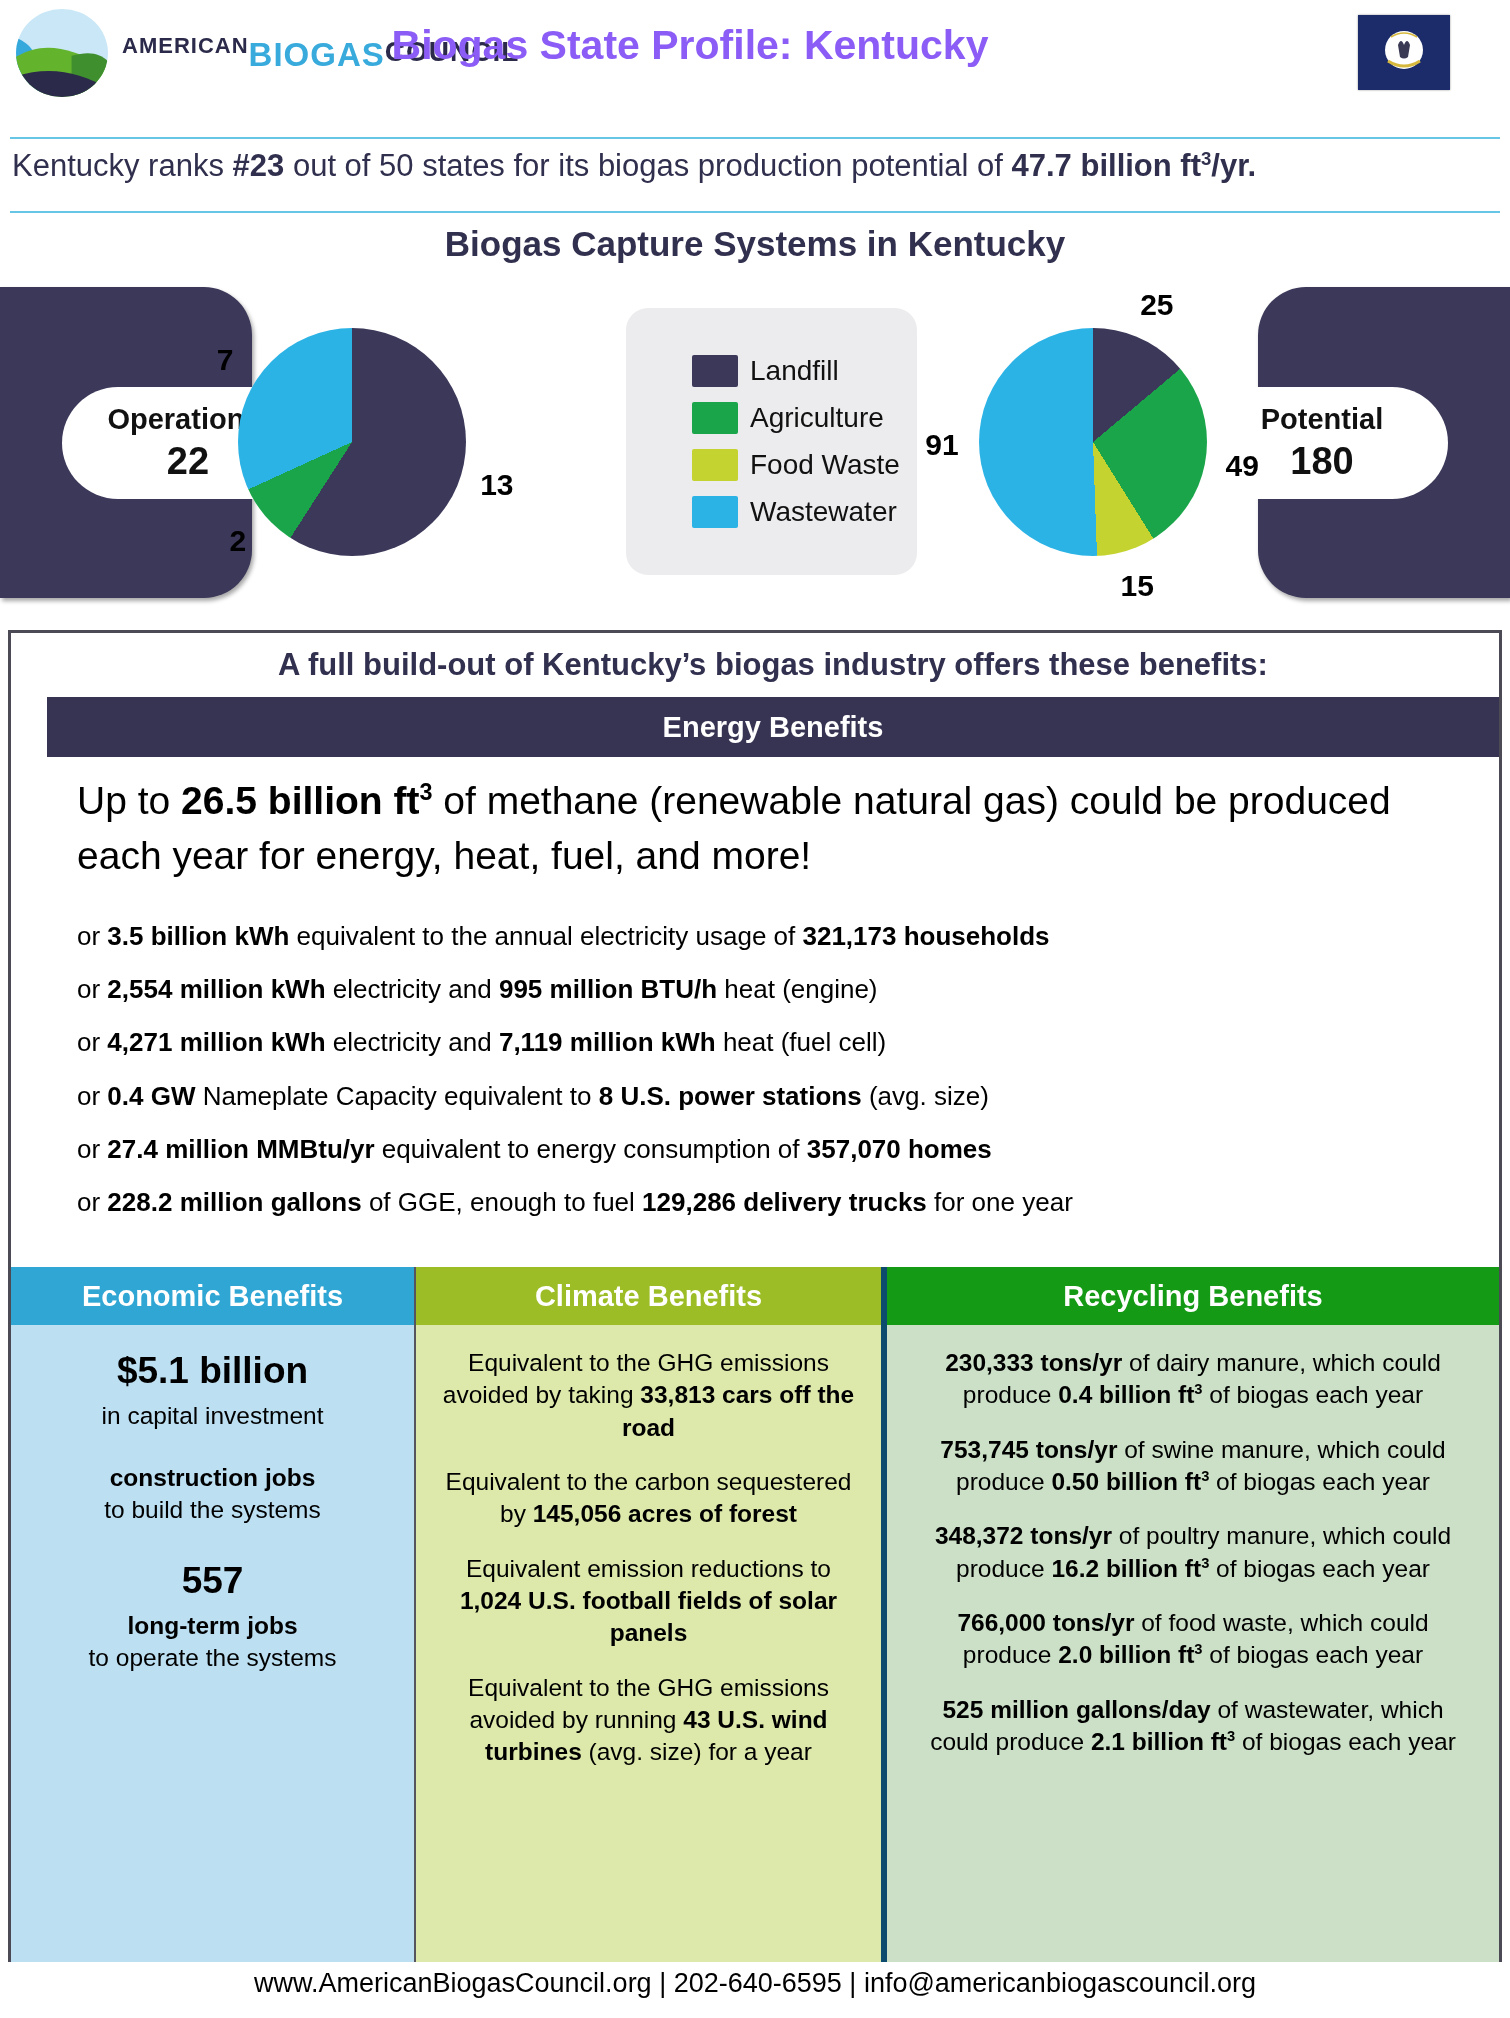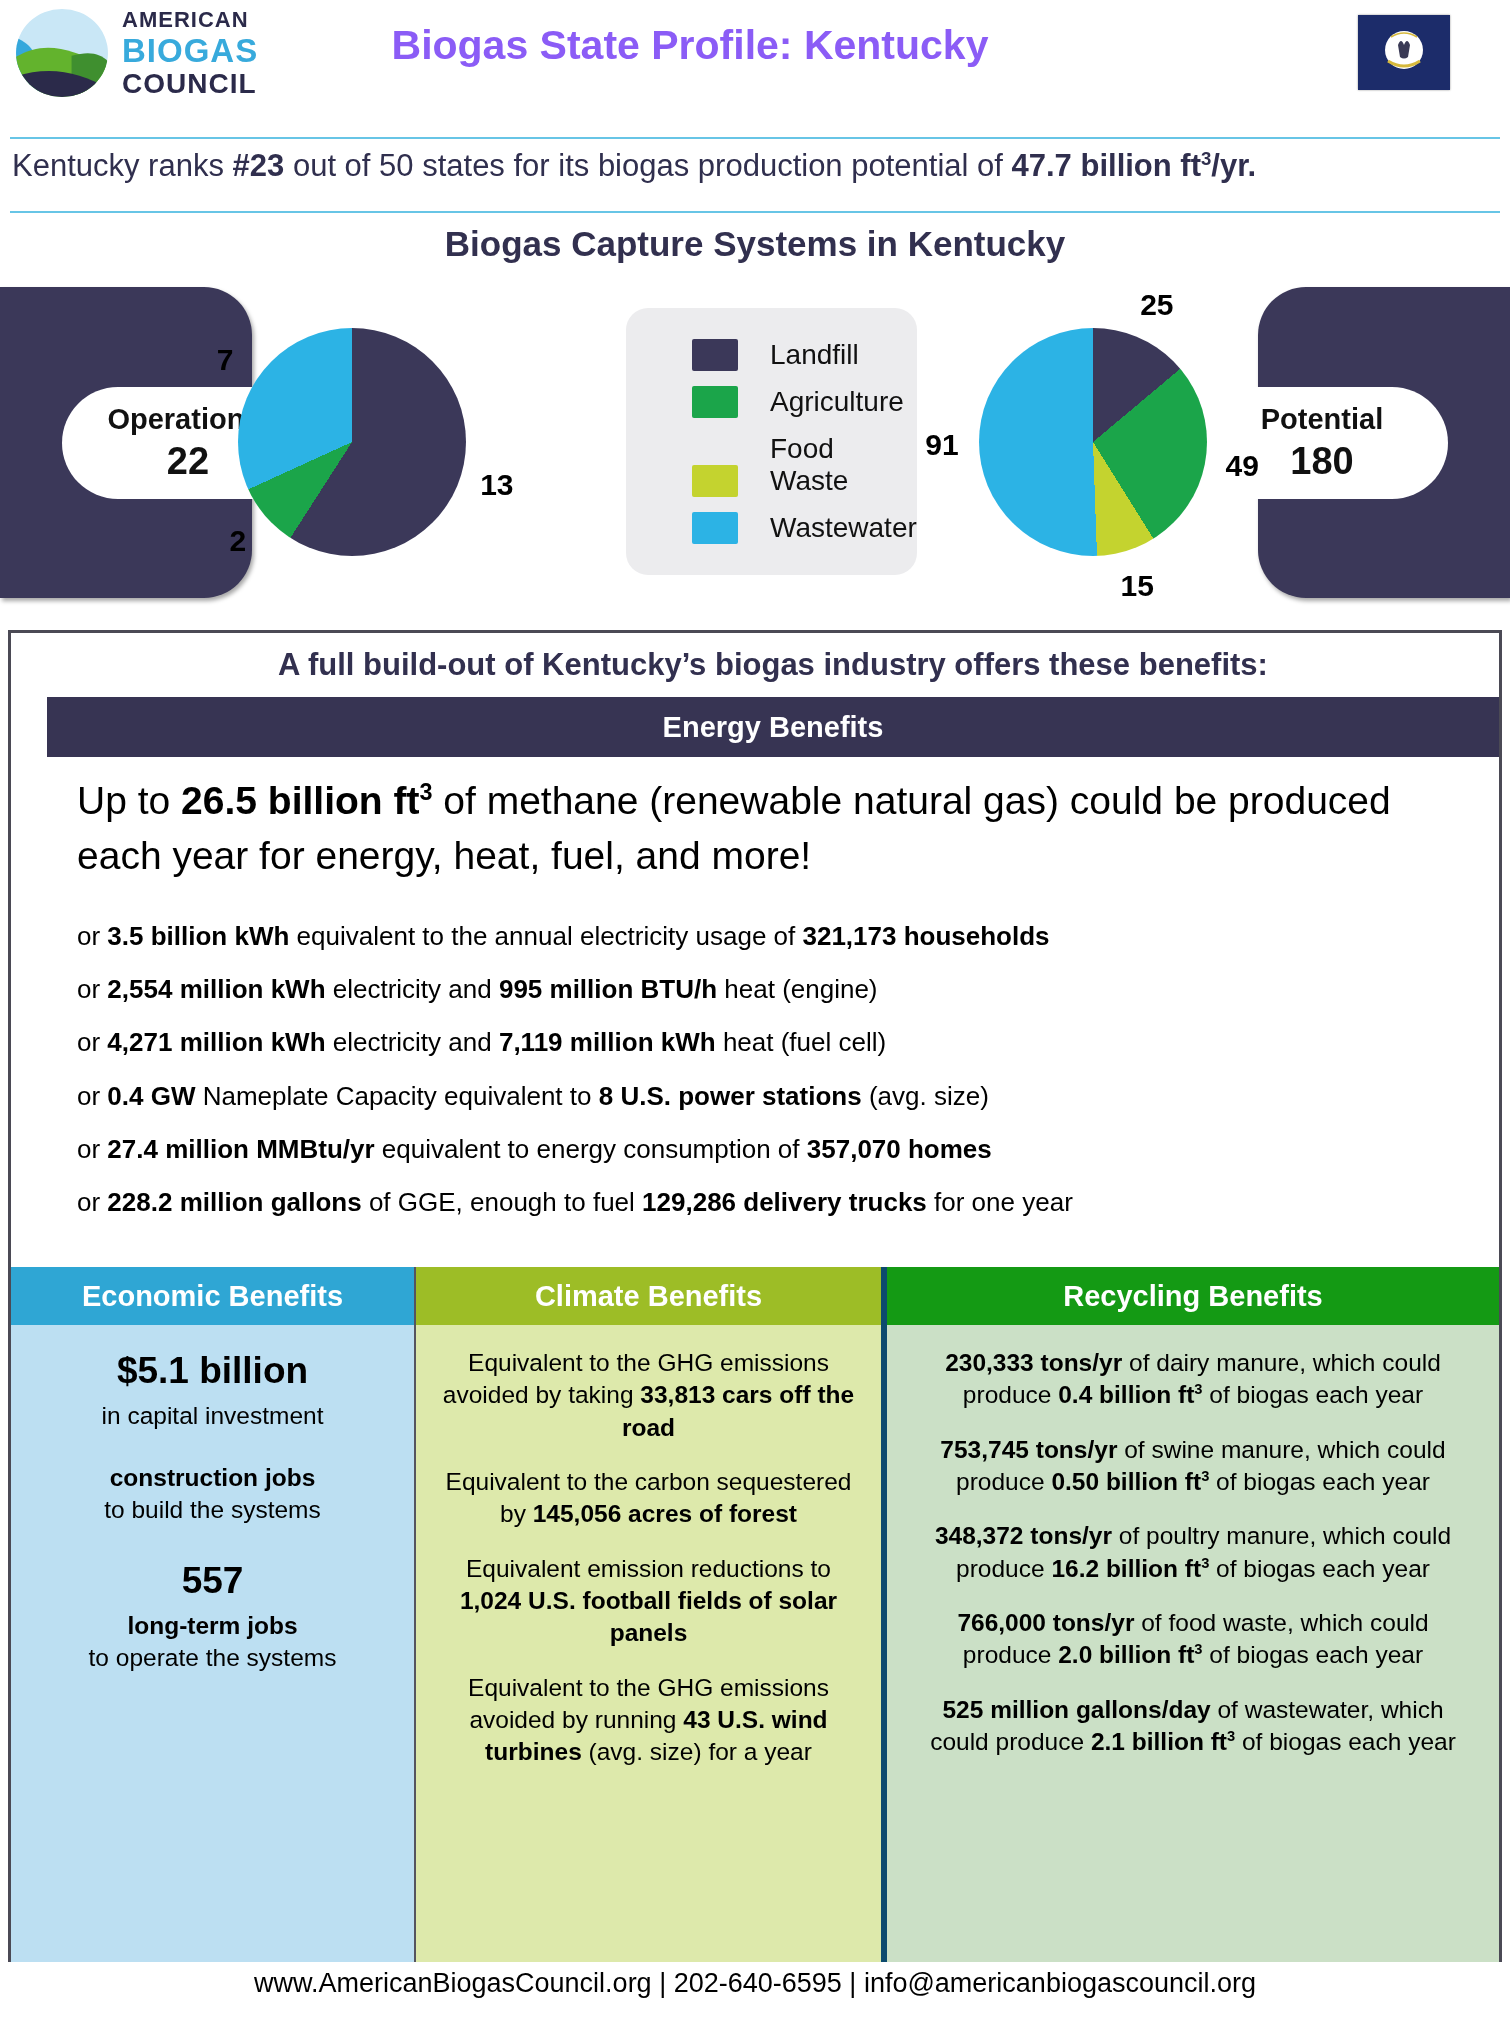--- a/index.html
+++ b/index.html
@@ -1,20 +1,20 @@
 <!DOCTYPE html>
 <html><head>
 <meta charset="utf-8">
 <style>
   html,body{margin:0;padding:0;background:#ffffff;}
   #page{position:relative;width:1510px;height:2018px;background:#fff;overflow:hidden;
         font-family:"Liberation Sans",sans-serif;color:#000;}
   
   .logo-wrap{position:absolute;left:14px;top:8px;display:flex;align-items:center;gap:12px;}
-  .logo-text{display:flex;flex-direction:column;line-height:1;}
+  .logo-text{display:flex;flex-direction:row;line-height:1;}
   .logo-l1{font-size:22px;font-weight:800;letter-spacing:1px;color:#2b2a4a;}
   .logo-l2{font-size:33px;font-weight:800;color:#38aadc;margin-top:3px;letter-spacing:1px;}
   .logo-l3{font-size:28px;font-weight:800;color:#2b2a4a;margin-top:3px;letter-spacing:1px;}
   .doc-title{position:absolute;left:0;top:22px;width:1380px;text-align:center;
              font-size:41px;font-weight:bold;color:#8b5cf6;}
   .flag{position:absolute;left:1358px;top:15px;width:92px;height:75px;box-shadow:0 0 2px rgba(0,0,0,.4);}
   .hline{position:absolute;left:10px;right:10px;height:0;border-top:2px solid #67c5e6;}
   .ranking{position:absolute;left:0;top:148px;width:1510px;text-align:left;
            font-size:31px;color:#302f4e;margin-left:12px;}
   .ranking sup,.headline sup,.col-p sup{font-size:60%;vertical-align:super;line-height:0;}
@@ -30,21 +30,21 @@
   .banner.left .pill{left:62px;width:252px;border-radius:56px 0 0 56px;}
   .banner.right .pill{right:62px;width:252px;border-radius:0 56px 56px 0;}
   .pill-label{font-size:29px;font-weight:bold;color:#111;}
   .pill-value{font-size:38px;font-weight:bold;color:#111;margin-top:4px;}
   .pie-wrap{position:absolute;width:228px;height:228px;}
   .pie{position:absolute;left:0;top:0;width:228px;height:228px;border-radius:50%;}
   .pie-num{position:absolute;font-size:30px;font-weight:bold;color:#000;white-space:nowrap;}
   .legend{position:absolute;left:626px;top:308px;width:291px;height:267px;background:#ececee;
           border-radius:22px;display:flex;flex-direction:column;justify-content:center;
           gap:15px;padding:10px 0 10px 30px;box-sizing:border-box;}
-  .legend-row{display:flex;align-items:flex-end;gap:32px;padding-left:36px;}
+  .legend-row{display:flex;align-items:flex-start;gap:12px;padding-left:36px;}
   .legend-swatch{width:46px;height:32px;border-radius:2px;flex:0 0 auto;}
   .legend-label{font-size:28px;color:#111;}
   
   .bx{position:absolute;left:8px;top:630px;width:1494px;height:1332px;
       border:3px solid #4b4a55;box-sizing:border-box;background:#fff;padding-left:36px;}
   .bx-header{height:64px;display:flex;align-items:center;justify-content:center;
              font-size:31px;font-weight:bold;color:#32304f;}
   .bx-bar{height:60px;background:#373453;display:flex;align-items:center;justify-content:center;
           font-size:29px;font-weight:bold;color:#fff;}
   .bx-content{padding:16px 30px 0 30px;}

